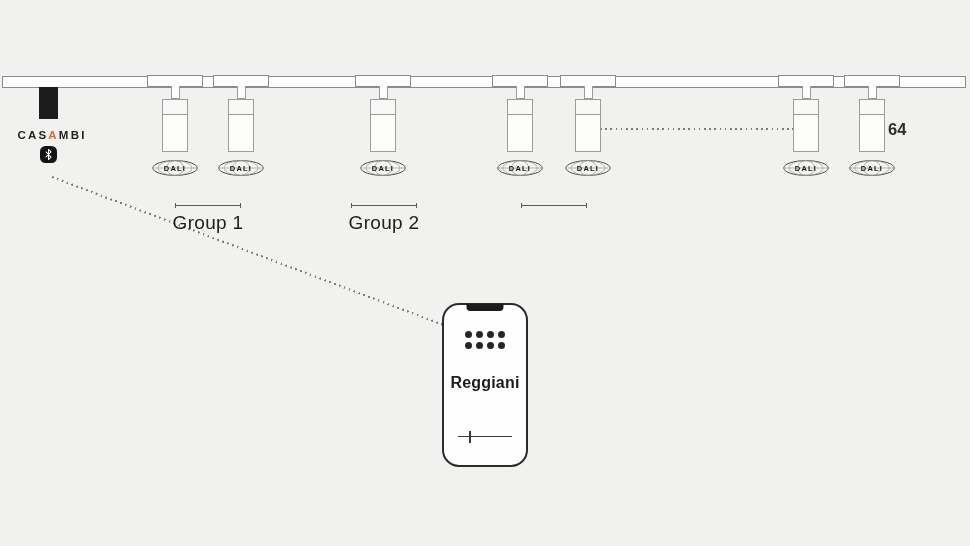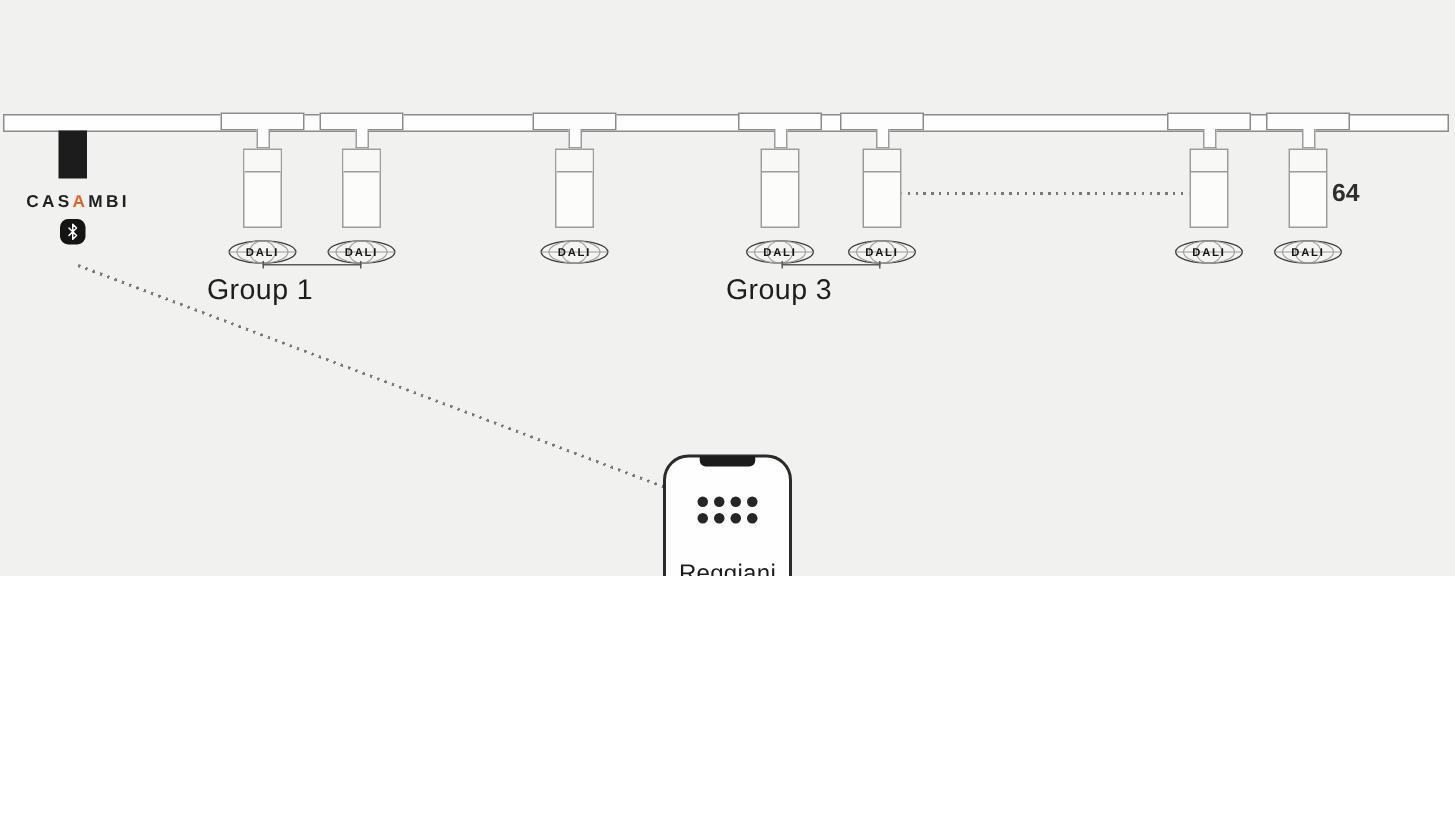--- a/index.html
+++ b/index.html
@@ -1,17 +1,17 @@
 <!DOCTYPE html>
 <html><head>
 <meta charset="utf-8">
 <style>
   html,body{margin:0;padding:0;}
   .stage{
-    position:relative;width:970px;height:384px;overflow:hidden;
+    position:relative;width:970px;height:546px;overflow:hidden;
     background:#f1f1ef;
     font-family:"Liberation Sans",sans-serif;
   }
 
   
   .track{
     position:absolute;left:2px;top:76px;width:964px;height:12px;
     background:#fefefe;border:1px solid #8b8b8b;box-sizing:border-box;
   }
 
@@ -26,21 +26,21 @@
     background:#fdfdfd;border:1px solid #9c9c9c;border-top:none;box-sizing:border-box;
   }
   .fx .head{
     position:absolute;top:99px;left:-13px;width:26px;height:53px;
     background:#fcfcfb;border:1px solid #9c9c9c;box-sizing:border-box;
   }
   .fx .cap{height:14px;border-bottom:1px solid #9c9c9c;background:#f8f8f6;}
   .fx .dali{position:absolute;top:160px;left:-23px;width:46px;height:16px;}
 
   
-  .group{position:absolute;top:176px;width:140px;text-align:left;}
+  .group{position:absolute;top:205px;width:140px;text-align:center;}
   .g-line{width:66px;margin:0 auto;height:4px;border-top:1px solid #5a5a5a;position:relative;}
   .g-line::before,.g-line::after{
     content:"";position:absolute;top:-3px;width:1px;height:5px;background:#5a5a5a;
   }
   .g-line::before{left:0;}
   .g-line::after{right:0;}
   .g-name{margin-top:2px;font-size:19px;color:#1d1d1b;letter-spacing:.3px;}
 
   
   .casambi-module{position:absolute;left:39px;top:87px;width:19px;height:32px;background:#1c1c1c;}
@@ -74,21 +74,21 @@
     background:#1b1b1b;border-radius:0 0 4px 4px;
   }
   .dots{
     position:absolute;top:26px;left:50%;transform:translateX(-50%);
     display:grid;grid-template-columns:repeat(4,7px);grid-auto-rows:7px;
     column-gap:4px;row-gap:3.5px;
   }
   .dots span{width:7px;height:7px;border-radius:50%;background:#262626;}
   .brand{
     position:absolute;top:69px;left:0;right:0;text-align:center;
-    font-size:16px;font-weight:normal;color:#1c1c1c;letter-spacing:.2px;
+    font-size:16px;font-weight:bold;color:#1c1c1c;letter-spacing:.2px;
   }
   .slider{position:absolute;top:131px;left:14px;width:54px;height:0;border-top:1.5px solid #3a3a3a;}
   .slider i{position:absolute;left:11px;top:-6px;width:1.5px;height:11.5px;background:#3a3a3a;}
 
   .dali text{font-family:"Liberation Sans",sans-serif;}
 </style>
 </head>
 <body>
 
 <div class="stage">
@@ -212,23 +212,26 @@
       <text x="23" y="10.8" text-anchor="middle" font-size="7.5" font-weight="bold" letter-spacing="1.2" fill="#151515">DALI</text>
     </svg>
   </div>
 
   <div class="limit">64</div>
 
   <div class="group" style="left:138px">
     <div class="g-line"></div>
     <div class="g-name">Group 1</div>
   </div>
+  <div class="group" style="left:314px">
+    <div class="g-line"></div>
+    <div class="g-name">Group 2</div>
+  </div>
   <div class="group" style="left:484px">
     <div class="g-line"></div>
-    <div class="g-name">Group 3</div>
   </div>
 
   <div class="phone">
     <div class="notch"></div>
     <div class="dots">
       <span></span>
         <span></span>
         <span></span>
         <span></span>
       <span></span>

